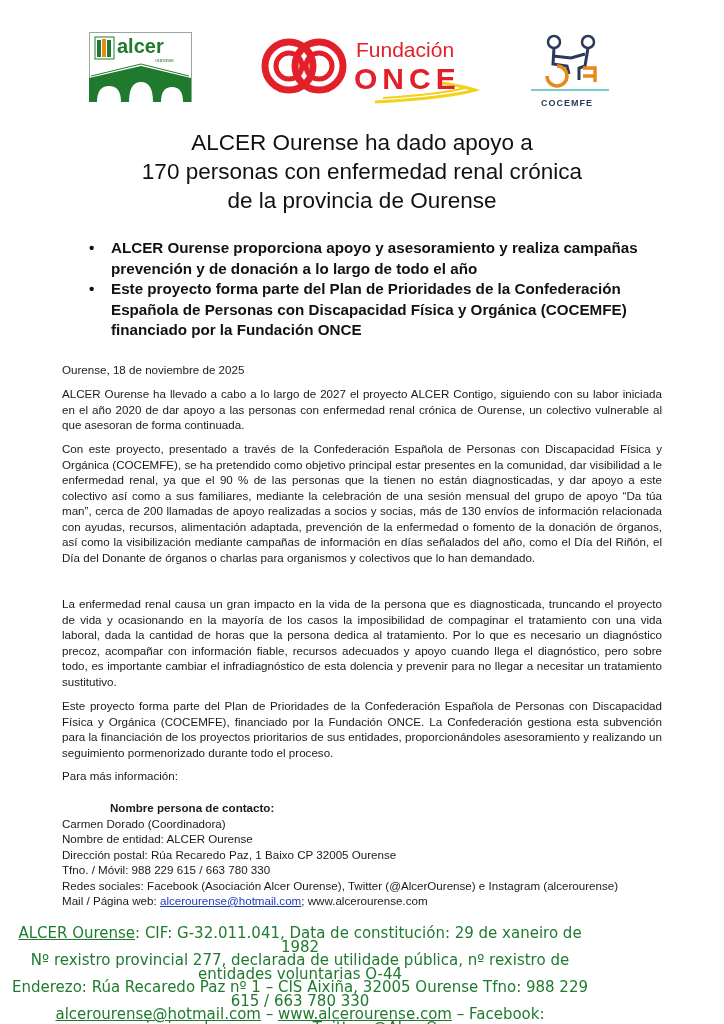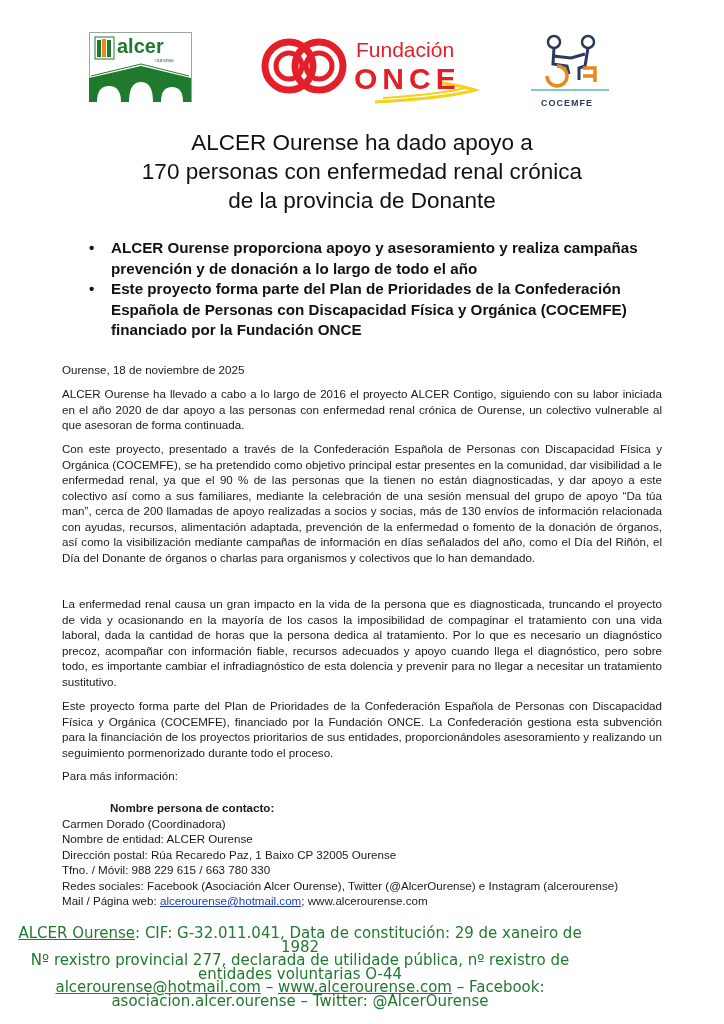--- a/index.html
+++ b/index.html
@@ -73,48 +73,49 @@
       <path d="M66 40 L78 40 L78 54 M66 48 L78 48" stroke="#e88a1a" stroke-width="3.5" fill="none"></path>
       <line x1="14" y1="62" x2="92" y2="62" stroke="#4fb8c0" stroke-width="1.5"></line>
     </svg>
     <div class="cocemfe-text">COCEMFE</div>
   </div>
 </div>
 
 <div class="title">
   <div>ALCER Ourense ha dado apoyo a</div>
   <div>170 personas con enfermedad renal crónica</div>
-  <div>de la provincia de Donante</div>
+  <div>de la provincia de Ourense</div>
 </div>
 
 <ul class="highlights">
   <li>
     <span class="bullet">•</span>
     <span>ALCER Ourense proporciona apoyo y asesoramiento y realiza campañas prevención y de donación a lo largo de todo el año</span>
   </li>
   <li>
     <span class="bullet">•</span>
     <span>Este proyecto forma parte del Plan de Prioridades de la Confederación Española de Personas con Discapacidad Física y Orgánica (COCEMFE) financiado por la Fundación ONCE</span>
   </li>
 </ul>
 
 <div class="body-text date">Ourense, 18 de noviembre de 2025</div>
-<div class="body-text p1">ALCER Ourense ha llevado a cabo a lo largo de 2016 el proyecto ALCER Contigo, siguiendo con su labor iniciada en el año 2020 de dar apoyo a las personas con enfermedad renal crónica de Ourense, un colectivo vulnerable al que asesoran de forma continuada.</div>
+<div class="body-text p1">ALCER Ourense ha llevado a cabo a lo largo de 2027 el proyecto ALCER Contigo, siguiendo con su labor iniciada en el año 2020 de dar apoyo a las personas con enfermedad renal crónica de Ourense, un colectivo vulnerable al que asesoran de forma continuada.</div>
 <div class="body-text p2">Con este proyecto, presentado a través de la Confederación Española de Personas con Discapacidad Física y Orgánica (COCEMFE), se ha pretendido como objetivo principal estar presentes en la comunidad, dar visibilidad a le enfermedad renal, ya que el 90 % de las personas que la tienen no están diagnosticadas, y dar apoyo a este colectivo así como a sus familiares, mediante la celebración de una sesión mensual del grupo de apoyo “Da túa man”, cerca de 200 llamadas de apoyo realizadas a socios y socias, más de 130 envíos de información relacionada con ayudas, recursos, alimentación adaptada, prevención de la enfermedad o fomento de la donación de órganos, así como la visibilización mediante campañas de información en días señalados del año, como el Día del Riñón, el Día del Donante de órganos o charlas para organismos y colectivos que lo han demandado.</div>
 <div class="body-text p3">La enfermedad renal causa un gran impacto en la vida de la persona que es diagnosticada, truncando el proyecto de vida y ocasionando en la mayoría de los casos la imposibilidad de compaginar el tratamiento con una vida laboral, dada la cantidad de horas que la persona dedica al tratamiento. Por lo que es necesario un diagnóstico precoz, acompañar con información fiable, recursos adecuados y apoyo cuando llega el diagnóstico, pero sobre todo, es importante cambiar el infradiagnóstico de esta dolencia y prevenir para no llegar a necesitar un tratamiento sustitutivo.</div>
 <div class="body-text p4">Este proyecto forma parte del Plan de Prioridades de la Confederación Española de Personas con Discapacidad Física y Orgánica (COCEMFE), financiado por la Fundación ONCE. La Confederación gestiona esta subvención para la financiación de los proyectos prioritarios de sus entidades, proporcionándoles asesoramiento y realizando un seguimiento pormenorizado durante todo el proceso.</div>
 <div class="body-text more">Para más información:</div>
 
 <div class="contact">
   <div class="heading">Nombre persona de contacto:</div>
   <div>Carmen Dorado (Coordinadora)</div>
   <div>Nombre de entidad: ALCER Ourense</div>
   <div>Dirección postal: Rúa Recaredo Paz, 1 Baixo CP 32005  Ourense</div>
   <div>Tfno. / Móvil: 988 229 615 / 663 780 330</div>
   <div>Redes sociales: Facebook (Asociación Alcer Ourense), Twitter (@AlcerOurense) e Instagram (alcerourense)</div>
   <div><span>Mail / Página web: </span><a class="link-blue">alcerourense@hotmail.com</a><span>; www.alcerourense.com</span></div>
 </div>
 
 <div class="footer">
   <div><a class="u">ALCER Ourense</a><span>: CIF: G-32.011.041, Data de constitución: 29 de xaneiro de 1982</span></div>
   <div>Nº rexistro provincial 277, declarada de utilidade pública, nº rexistro de entidades voluntarias O-44</div>
+  <div>Enderezo: Rúa Recaredo Paz nº 1 – CIS Aixiña, 32005 Ourense Tfno: 988 229 615 / 663 780 330</div>
   <div><a class="u">alcerourense@hotmail.com</a><span> – </span><a class="u">www.alcerourense.com</a><span> – Facebook: asociacion.alcer.ourense – Twitter: @AlcerOurense</span></div>
 </div>
 
 </body></html>

